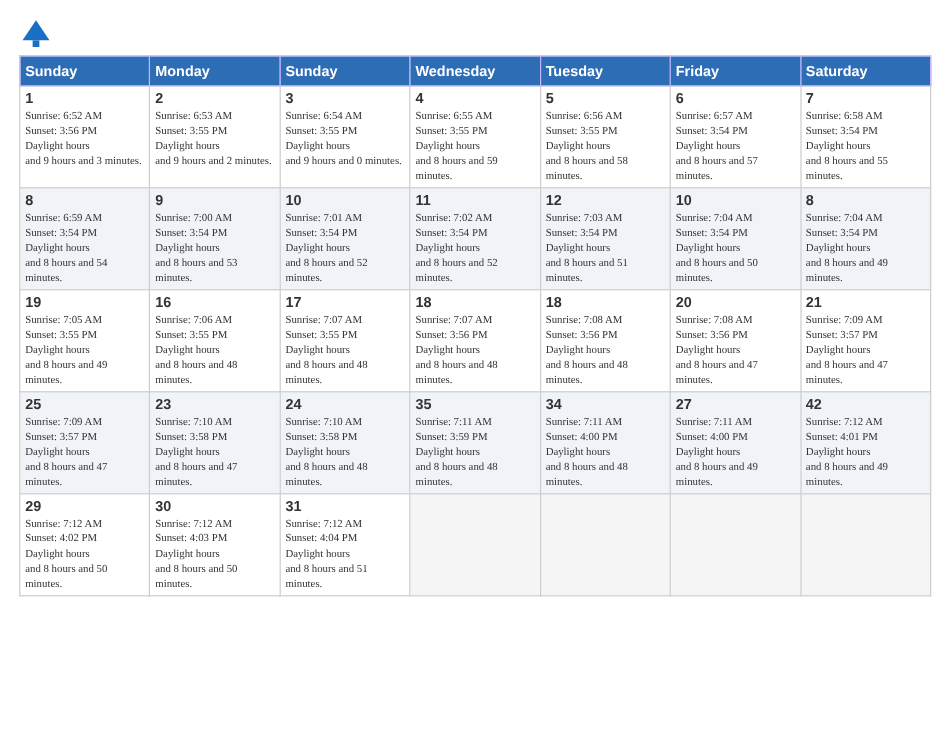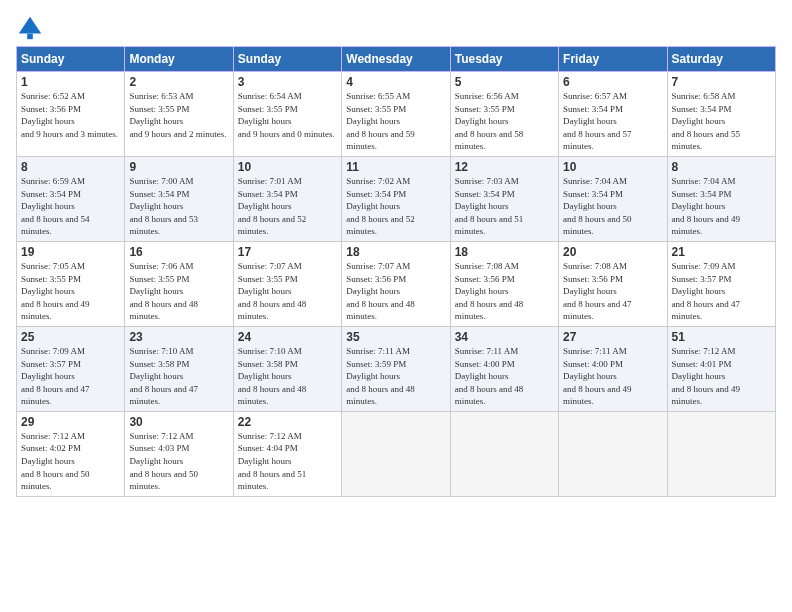--- a/index.html
+++ b/index.html
@@ -164,26 +164,26 @@
           <td><span class="day-num">20</span><span class="day-info">Sunrise: 7:08 AM<br>Sunset: 3:56 PM<br>Daylight hours<br>and 8 hours and 47 minutes.</span></td>
           <td><span class="day-num">21</span><span class="day-info">Sunrise: 7:09 AM<br>Sunset: 3:57 PM<br>Daylight hours<br>and 8 hours and 47 minutes.</span></td>
         </tr>
         <tr>
           <td><span class="day-num">25</span><span class="day-info">Sunrise: 7:09 AM<br>Sunset: 3:57 PM<br>Daylight hours<br>and 8 hours and 47 minutes.</span></td>
           <td><span class="day-num">23</span><span class="day-info">Sunrise: 7:10 AM<br>Sunset: 3:58 PM<br>Daylight hours<br>and 8 hours and 47 minutes.</span></td>
           <td><span class="day-num">24</span><span class="day-info">Sunrise: 7:10 AM<br>Sunset: 3:58 PM<br>Daylight hours<br>and 8 hours and 48 minutes.</span></td>
           <td><span class="day-num">35</span><span class="day-info">Sunrise: 7:11 AM<br>Sunset: 3:59 PM<br>Daylight hours<br>and 8 hours and 48 minutes.</span></td>
           <td><span class="day-num">34</span><span class="day-info">Sunrise: 7:11 AM<br>Sunset: 4:00 PM<br>Daylight hours<br>and 8 hours and 48 minutes.</span></td>
           <td><span class="day-num">27</span><span class="day-info">Sunrise: 7:11 AM<br>Sunset: 4:00 PM<br>Daylight hours<br>and 8 hours and 49 minutes.</span></td>
-          <td><span class="day-num">51</span><span class="day-info">Sunrise: 7:12 AM<br>Sunset: 4:01 PM<br>Daylight hours<br>and 8 hours and 49 minutes.</span></td>
+          <td><span class="day-num">42</span><span class="day-info">Sunrise: 7:12 AM<br>Sunset: 4:01 PM<br>Daylight hours<br>and 8 hours and 49 minutes.</span></td>
         </tr>
         <tr>
           <td><span class="day-num">29</span><span class="day-info">Sunrise: 7:12 AM<br>Sunset: 4:02 PM<br>Daylight hours<br>and 8 hours and 50 minutes.</span></td>
           <td><span class="day-num">30</span><span class="day-info">Sunrise: 7:12 AM<br>Sunset: 4:03 PM<br>Daylight hours<br>and 8 hours and 50 minutes.</span></td>
-          <td><span class="day-num">22</span><span class="day-info">Sunrise: 7:12 AM<br>Sunset: 4:04 PM<br>Daylight hours<br>and 8 hours and 51 minutes.</span></td>
+          <td><span class="day-num">31</span><span class="day-info">Sunrise: 7:12 AM<br>Sunset: 4:04 PM<br>Daylight hours<br>and 8 hours and 51 minutes.</span></td>
           <td class="empty"></td>
           <td class="empty"></td>
           <td class="empty"></td>
           <td class="empty"></td>
         </tr>
       </tbody>
   </table>
 </div>
 
 </body></html>

